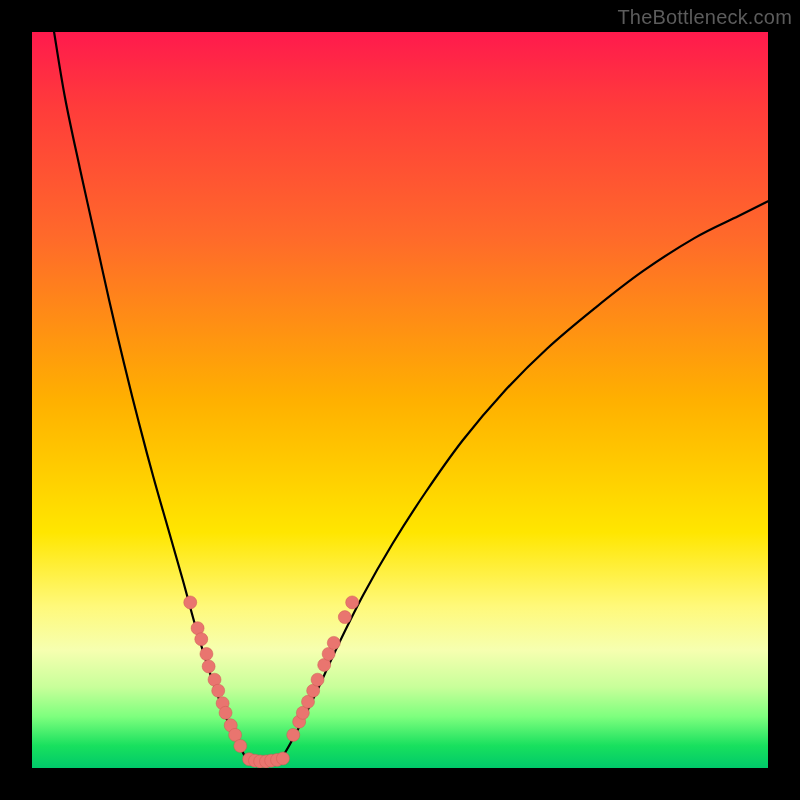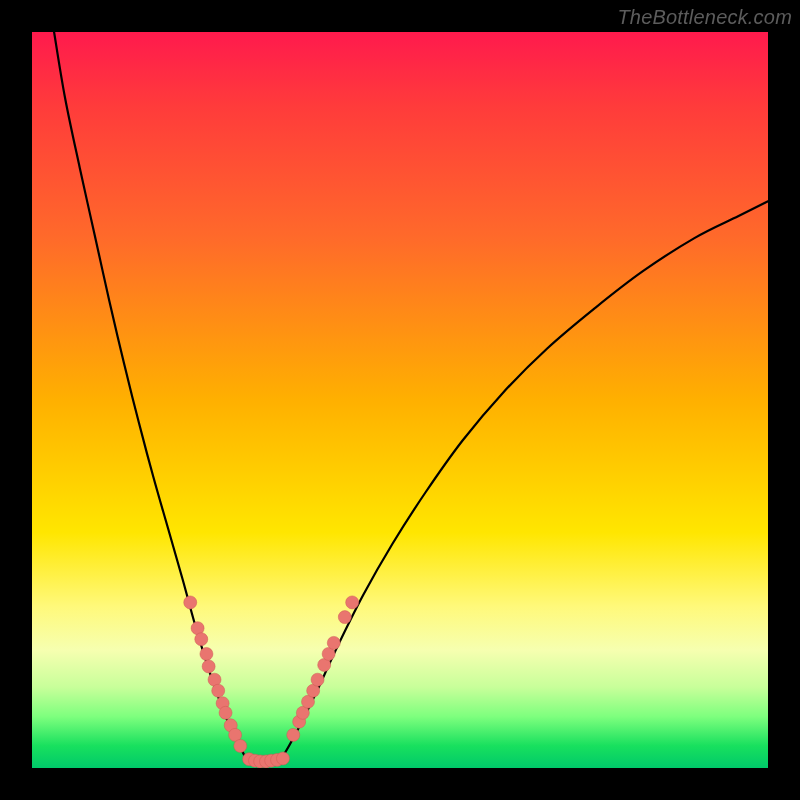--- a/index.html
+++ b/index.html
@@ -11,21 +11,20 @@
     background: #000;
     font-family: Arial, Helvetica, sans-serif;
   }
   .frame {
     position: absolute;
     left: 0;
     top: 0;
     width: 800px;
     height: 800px;
     background: #000;
-    font-style: italic;
   }
   .plot {
     position: absolute;
     left: 32px;
     top: 32px;
     width: 736px;
     height: 736px;
     background: linear-gradient(to bottom,
       #ff1a4d 0%,
       #ff3b3b 10%,

